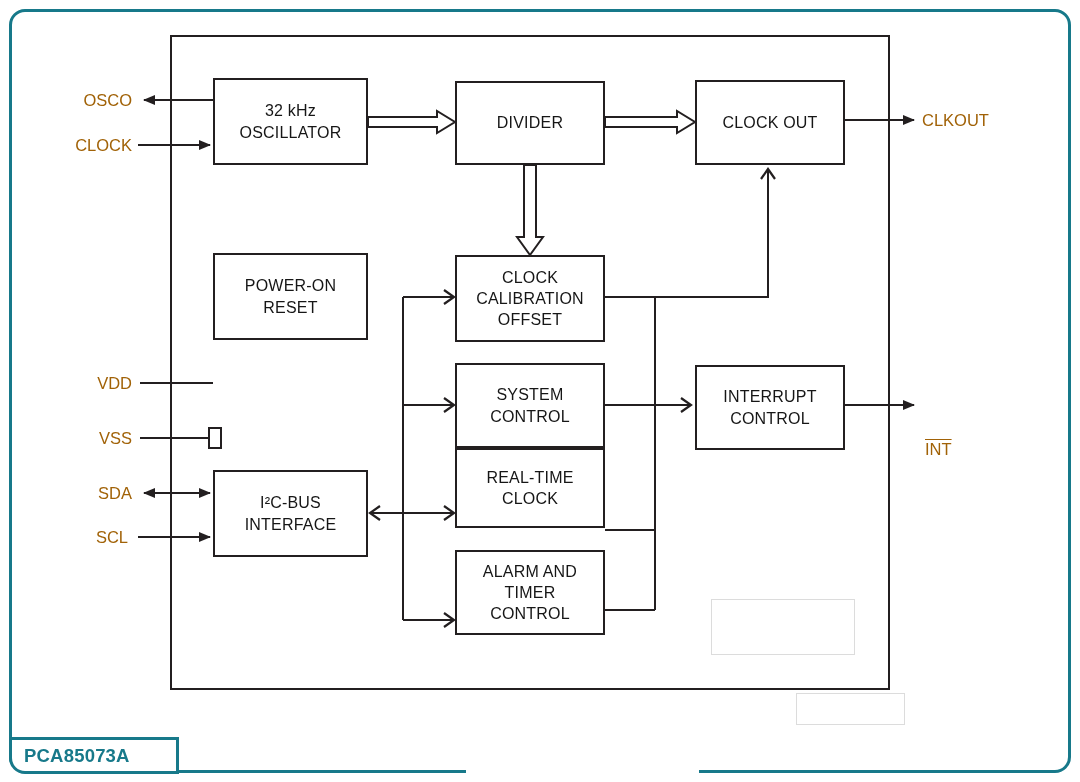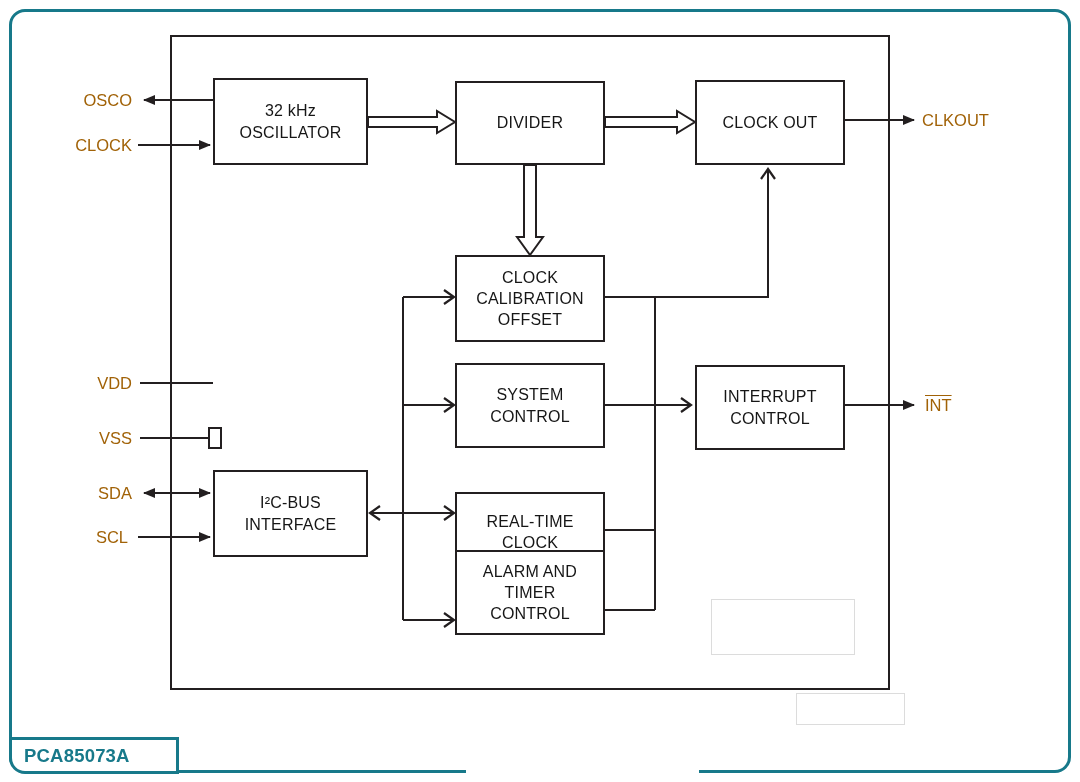--- a/index.html
+++ b/index.html
@@ -32,21 +32,21 @@
   .block-label {
     white-space:pre-line; text-align:center;
     font-size:16px; line-height:1.32; color:#161616; letter-spacing:0.2px;
   }
 
   .pin-label {
     position:absolute; font-size:16.5px; color:#a16207;
     height:18px; line-height:18px; z-index:3;
   }
   .pin-left { text-align:right; }
-  .overline { text-decoration:overline; }
+  .overline { text-decoration:overline;margin-top:44px; }
 
   .patch { position:absolute; background:#ffffff; z-index:4; }
   .patch.outlined { border:1px solid #dcdcdc; box-sizing:border-box; }
 
   .title-box {
     position:absolute; left:9px; top:737px; width:170px; height:37px;
     border:3px solid var(--color-accent, #17798a);
     border-radius:0 0 0 16px; background:#fff; z-index:5;
     display:flex; align-items:center; padding-left:12px; box-sizing:border-box;
   }
@@ -105,30 +105,34 @@
   <div class="block" style="left:213px; top:78px; width:155px; height:87px">
     <span class="block-label">32 kHz
 OSCILLATOR</span>
   </div>
   <div class="block" style="left:455px; top:81px; width:150px; height:84px">
     <span class="block-label">DIVIDER</span>
   </div>
   <div class="block" style="left:695px; top:80px; width:150px; height:85px">
     <span class="block-label">CLOCK OUT</span>
   </div>
+  <div class="block" style="left:213px; top:253px; width:155px; height:87px">
+    <span class="block-label">POWER-ON
+RESET</span>
+  </div>
   <div class="block" style="left:455px; top:255px; width:150px; height:87px">
     <span class="block-label">CLOCK
 CALIBRATION
 OFFSET</span>
   </div>
   <div class="block" style="left:455px; top:363px; width:150px; height:85px">
     <span class="block-label">SYSTEM
 CONTROL</span>
   </div>
-  <div class="block" style="left:455px; top:492px; width:150px; height:80px">
+  <div class="block" style="left:455px; top:448px; width:150px; height:80px">
     <span class="block-label">REAL-TIME
 CLOCK</span>
   </div>
   <div class="block" style="left:455px; top:550px; width:150px; height:85px">
     <span class="block-label">ALARM AND
 TIMER
 CONTROL</span>
   </div>
   <div class="block" style="left:213px; top:470px; width:155px; height:87px">
     <span class="block-label">I²C-BUS

